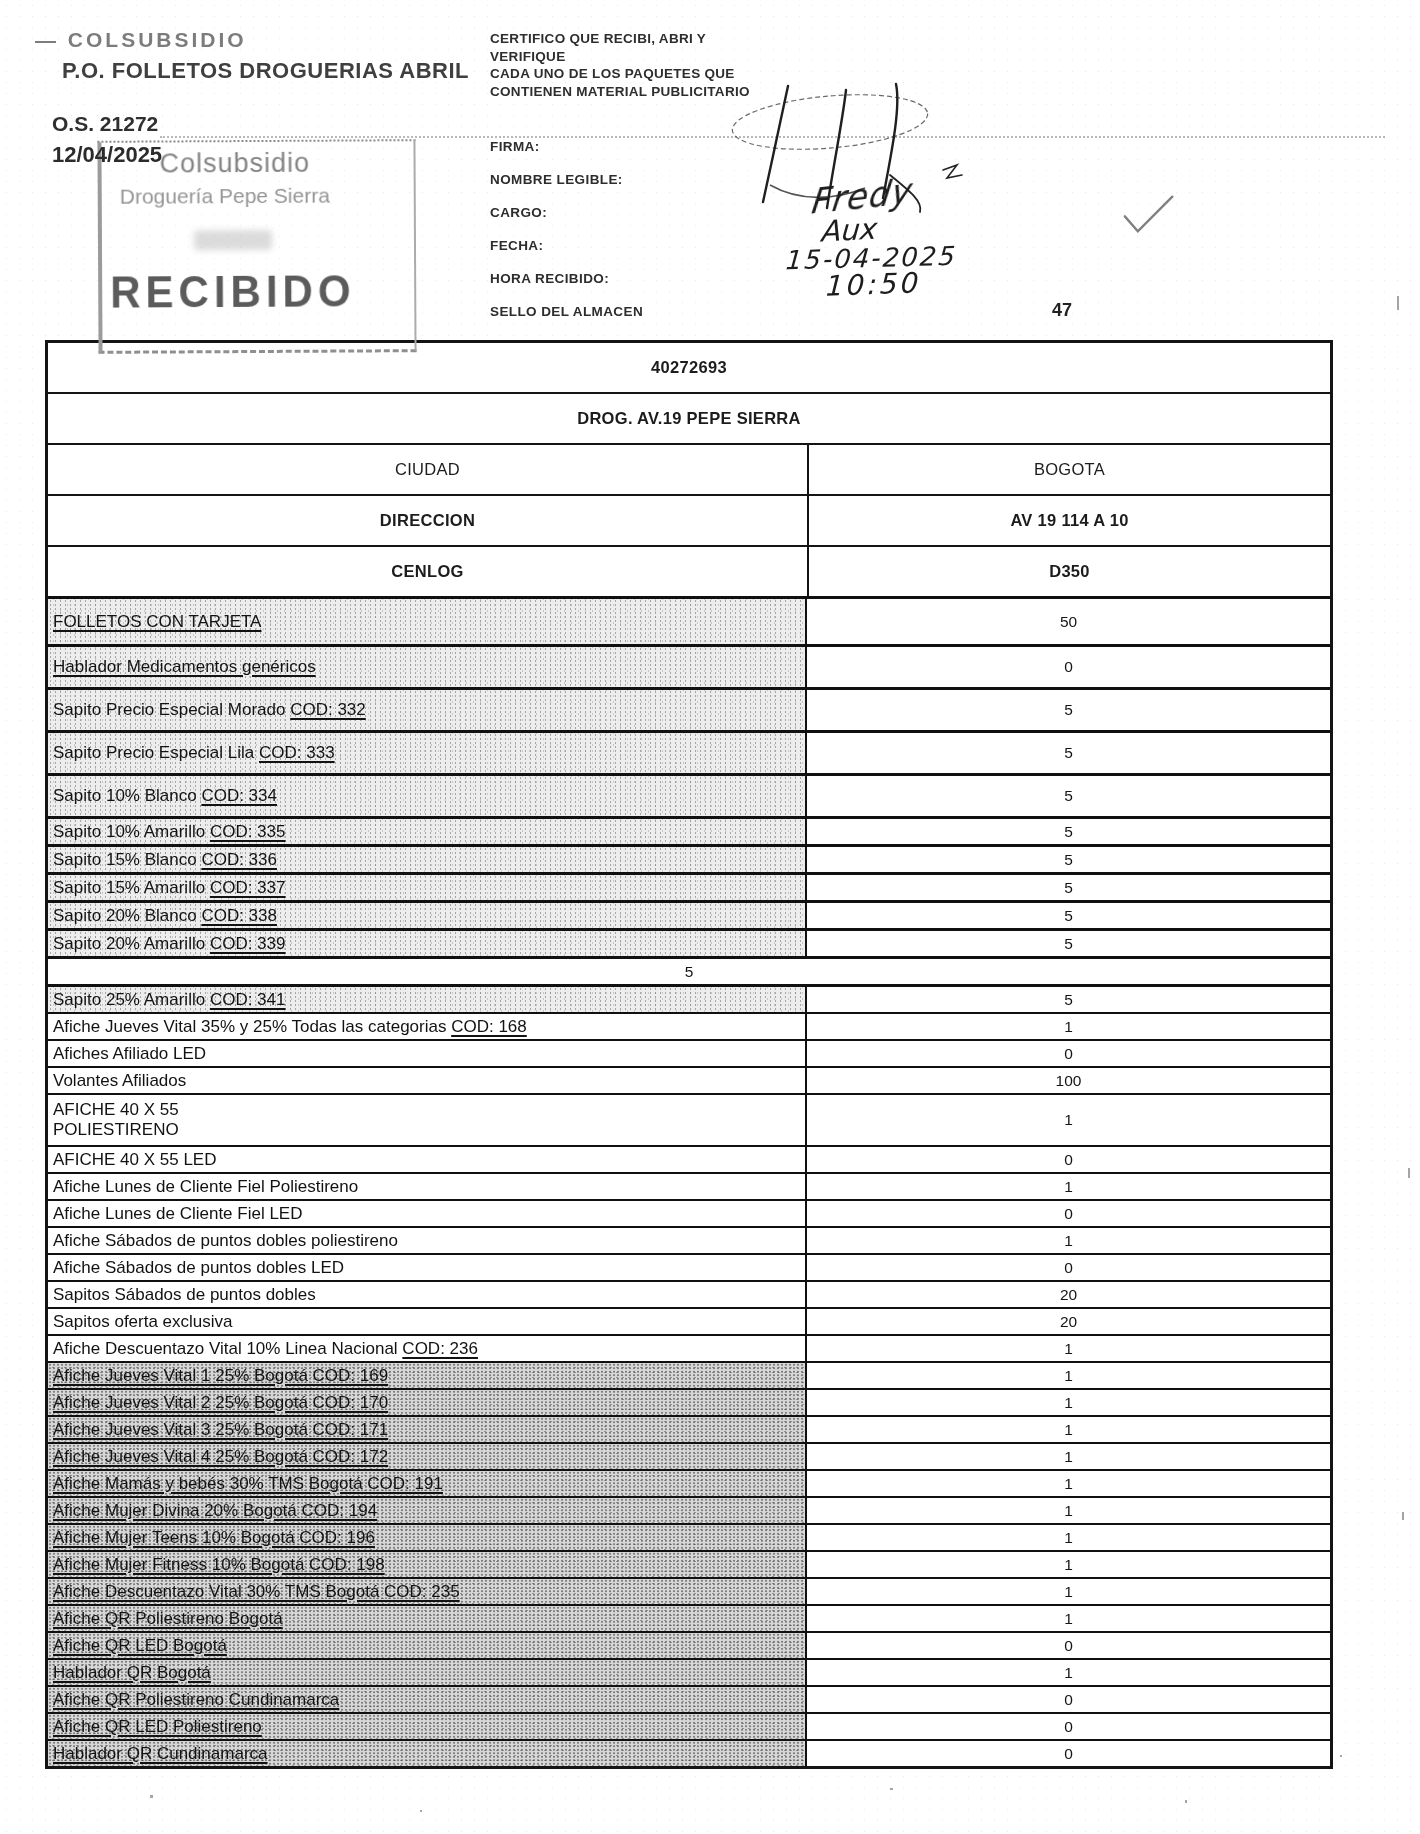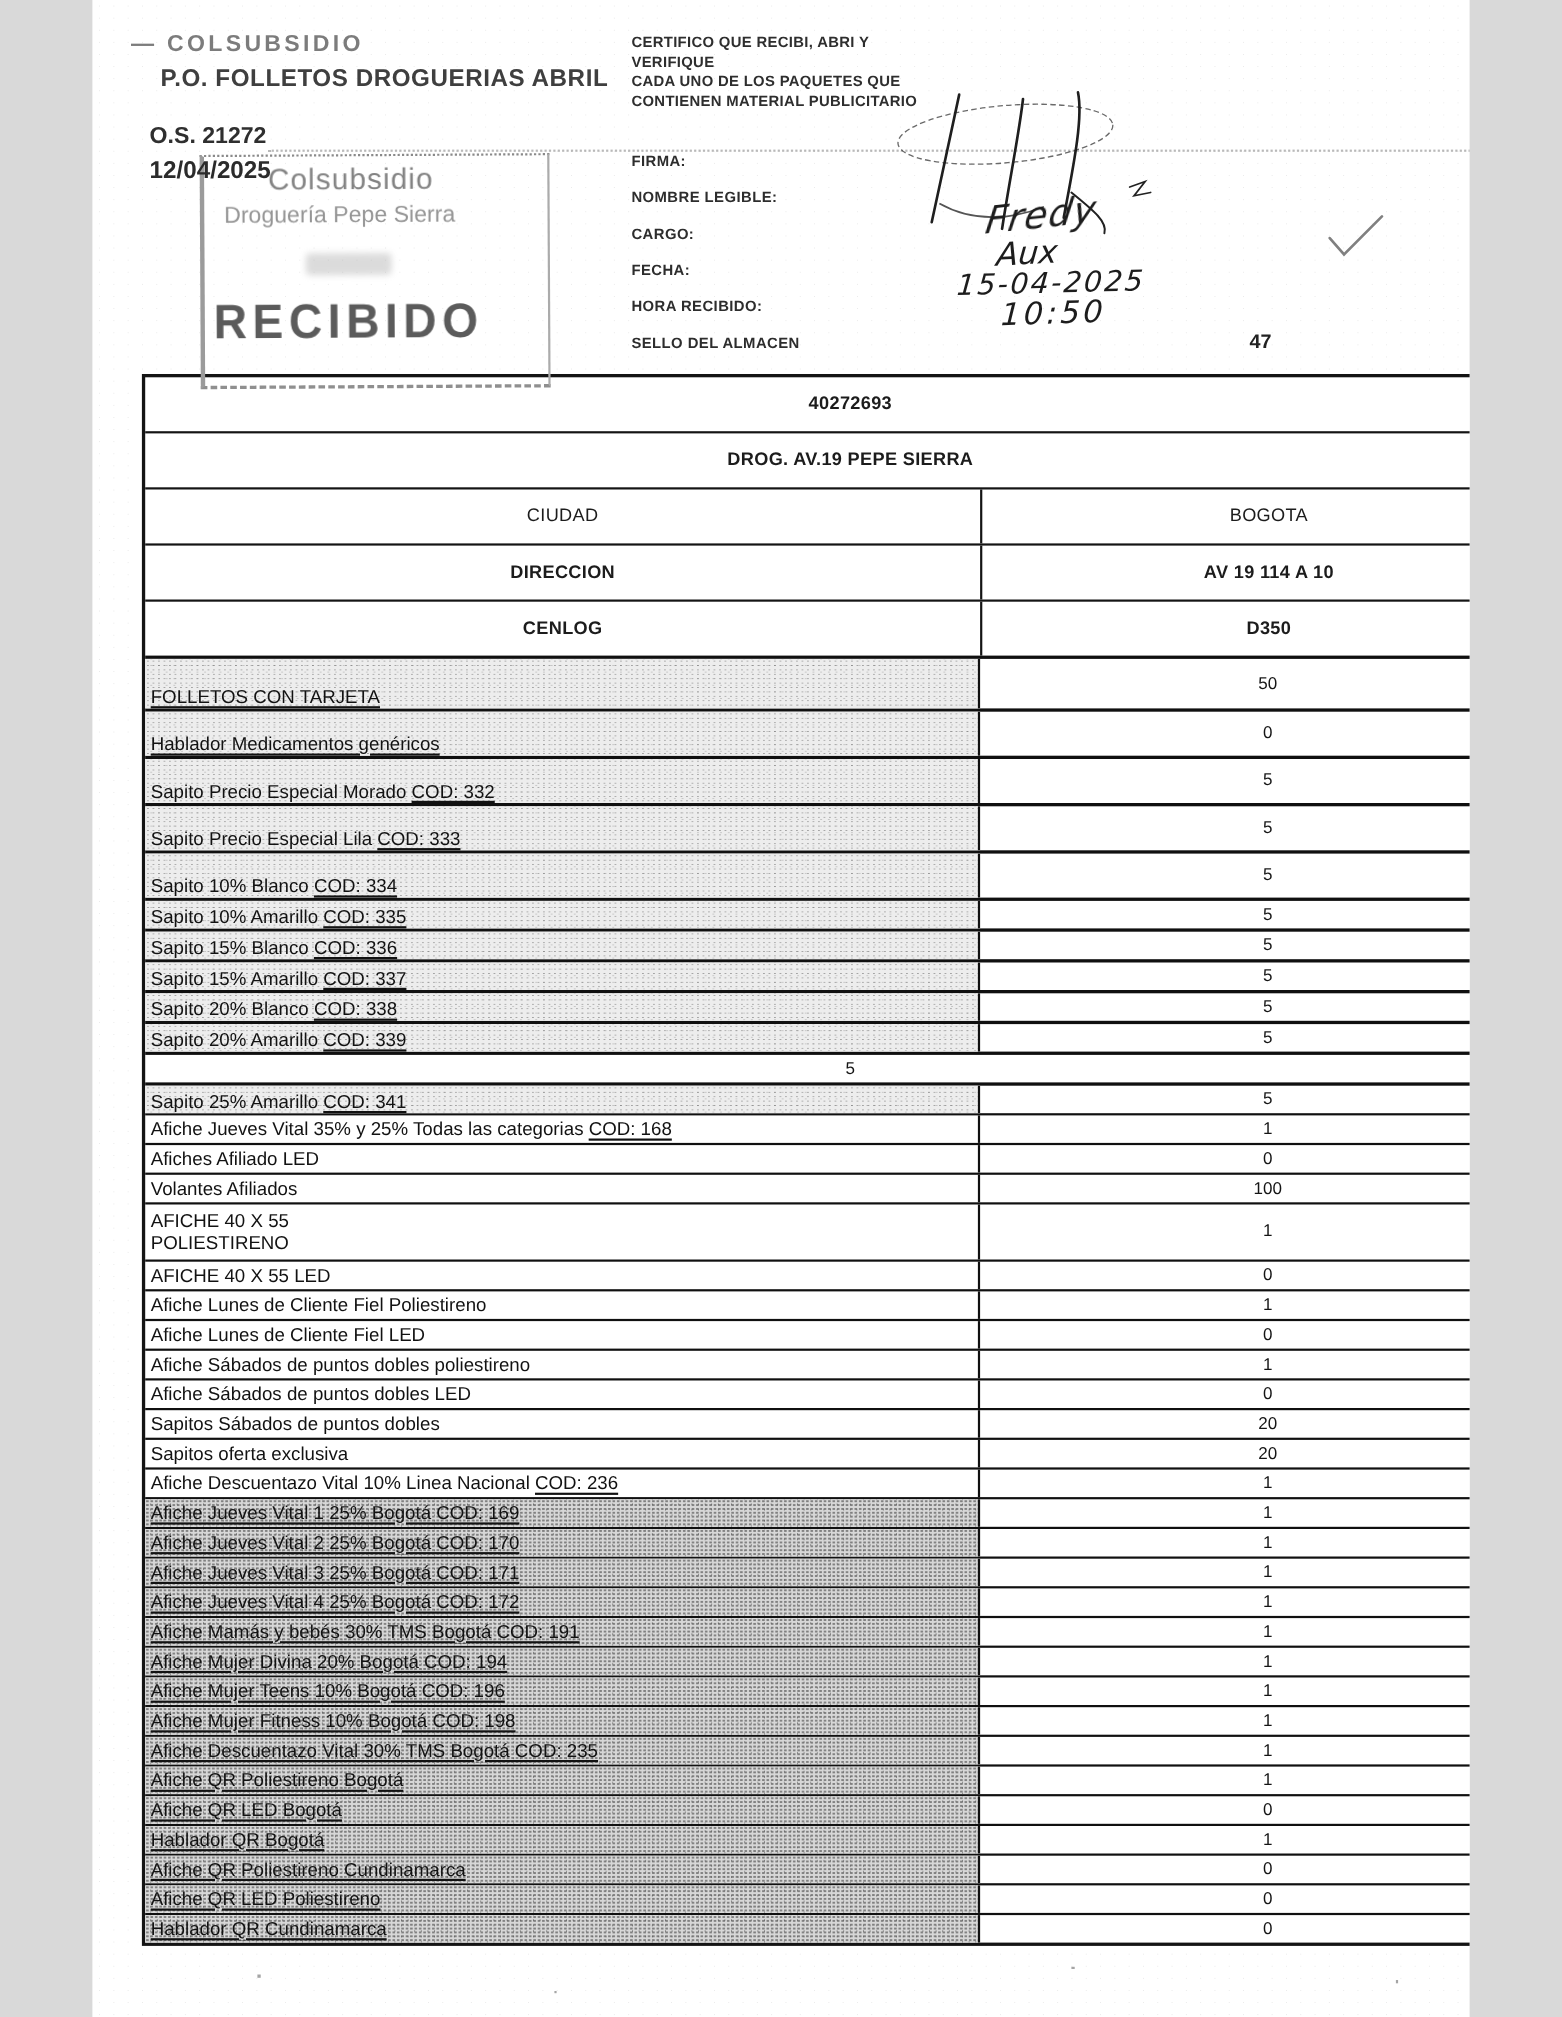--- a/index.html
+++ b/index.html
@@ -1,16 +1,16 @@
 <!DOCTYPE html>
 <html><head>
 <meta charset="utf-8">
 <style>
   html,body{margin:0;padding:0;background:#d9d9d9;}
-  .page{position:relative;width:1252px;height:1834px;background:#ffffff;
+  .page{position:relative;width:1420px;height:1834px;background:#ffffff;
         font-family:"Liberation Sans",sans-serif;color:#1c1c1c;overflow:hidden;margin:0 auto;}
   
   .page::after{content:"";position:absolute;inset:0;pointer-events:none;opacity:.13;
         background-image:radial-gradient(circle,#555 .6px,transparent .8px);
         background-size:13px 11px;}
   .abs{position:absolute;}
   .degraded{filter:blur(.5px);opacity:.66;}
   .soft{filter:blur(.3px);}
 
   
@@ -68,21 +68,21 @@
   .item-label{width:759px;border-right:2px solid #101010;display:flex;flex-direction:column;
               justify-content:center;padding-left:5px;box-sizing:border-box;
               font-size:17px;color:#121212;line-height:20px;}
   .item-qty{flex:1;display:flex;align-items:center;justify-content:center;
             font-size:15.5px;color:#151515;}
   .size-xl{height:45px;} .size-lg{height:40px;} .size-md{height:25px;}
   .size-sm{height:25px;} .size-two{height:50px;}
   .shade-light .item-label{background-color:#ededed;
      background-image:radial-gradient(circle,rgba(95,95,95,.5) .7px,transparent .85px),
                       radial-gradient(circle,rgba(125,125,125,.35) .6px,transparent .75px);
-     background-size:5px 4px,7px 6px;background-position:0 0,2px 3px;justify-content:flex-end;}
+     background-size:5px 4px,7px 6px;background-position:0 0,2px 3px;}
   .shade-dark .item-label{background-color:#d7d7d7;
      background-image:radial-gradient(circle,rgba(55,55,55,.55) .9px,transparent 1.05px),
                       radial-gradient(circle,rgba(40,40,40,.4) .8px,transparent .95px);
      background-size:4px 3.5px,6px 5px;background-position:0 0,2px 2px;}
   .u{text-decoration:underline;text-underline-offset:3px;text-decoration-thickness:1.5px;}
 
   
   .speck{position:absolute;background:#4c4c4c;opacity:.5;}
 </style>
 </head>

